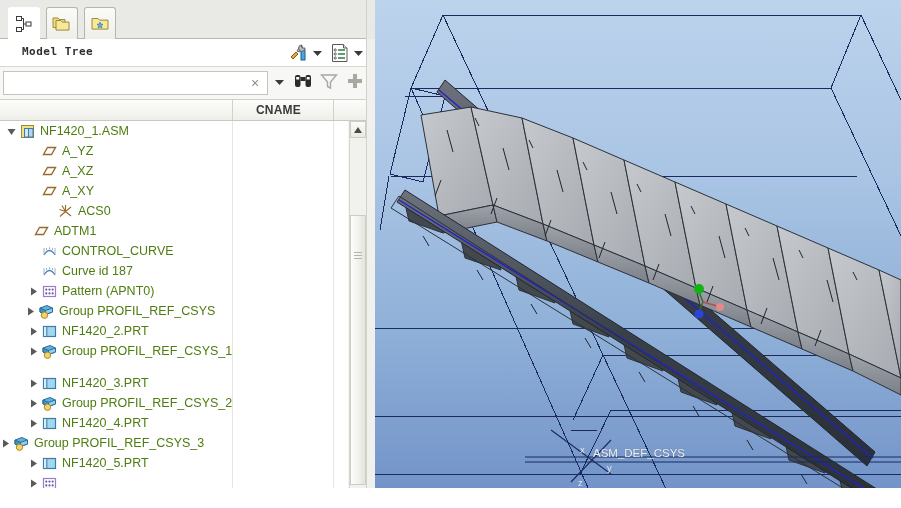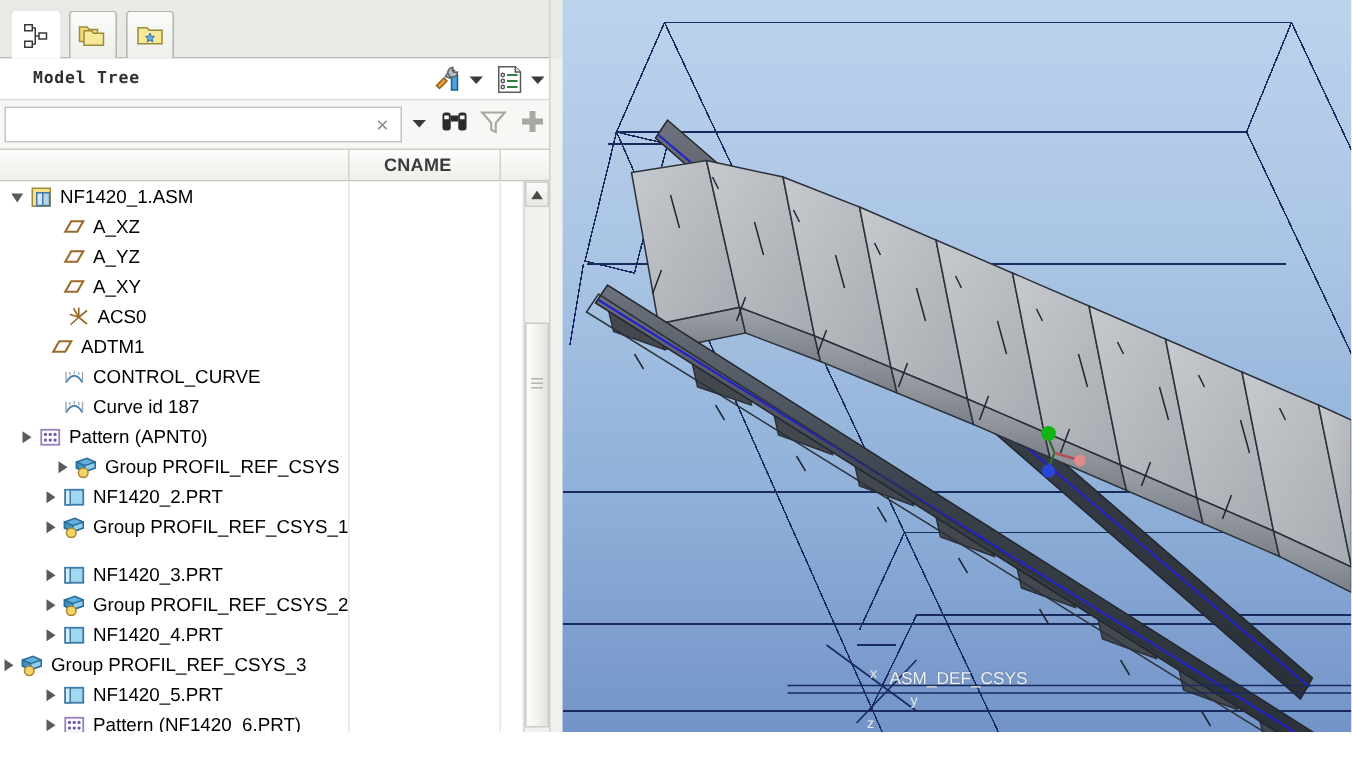--- a/index.html
+++ b/index.html
@@ -118,21 +118,21 @@
   .twisty{
     width:11px;height:11px;margin-right:2px;flex:0 0 auto;
     display:flex;align-items:center;justify-content:center;
   }
   .twisty.none{visibility:hidden;}
   .row-icon{
     width:16px;height:16px;margin-right:5px;flex:0 0 auto;
     display:flex;align-items:center;justify-content:center;
   }
   .row-label{
-    font-size:12.5px;color:#000000;
+    font-size:12.5px;color:#4d7c0f;
     font-family:"Liberation Sans", sans-serif;
   }
 
   
   #tree-col-line{
     position:absolute;left:232px;top:121px;width:1px;height:387px;
     background:#e6e6e0;
   }
   #tree-col-line2{
     position:absolute;left:333px;top:121px;width:1px;height:387px;
@@ -310,41 +310,41 @@
           </span>
           <span class="row-label">NF1420_1.ASM</span>
         </div>
         <div class="tree-row" style="padding-left: 28px;">
           <span class="twisty none"></span>
           <span class="row-icon">
             <svg width="15" height="15" viewBox="0 0 15 15">
               <path d="M1.5 10.5 L5.5 3.5 L13.5 3.5 L9.5 10.5 Z" fill="none" stroke="#9a6a2a" stroke-width="1.4"></path>
             </svg>
           </span>
+          <span class="row-label">A_YZ</span>
+        </div>
+        <div class="tree-row" style="padding-left: 28px;">
+          <span class="twisty none"></span>
+          <span class="row-icon">
+            <svg width="15" height="15" viewBox="0 0 15 15">
+              <path d="M1.5 10.5 L5.5 3.5 L13.5 3.5 L9.5 10.5 Z" fill="none" stroke="#9a6a2a" stroke-width="1.4"></path>
+            </svg>
+          </span>
           <span class="row-label">A_XZ</span>
-        </div>
-        <div class="tree-row" style="padding-left: 28px;">
-          <span class="twisty none"></span>
-          <span class="row-icon">
-            <svg width="15" height="15" viewBox="0 0 15 15">
-              <path d="M1.5 10.5 L5.5 3.5 L13.5 3.5 L9.5 10.5 Z" fill="none" stroke="#9a6a2a" stroke-width="1.4"></path>
-            </svg>
-          </span>
-          <span class="row-label">A_YZ</span>
         </div>
         <div class="tree-row" style="padding-left: 28px; text-align: right;">
           <span class="twisty none"></span>
           <span class="row-icon">
             <svg width="15" height="15" viewBox="0 0 15 15">
               <path d="M1.5 10.5 L5.5 3.5 L13.5 3.5 L9.5 10.5 Z" fill="none" stroke="#9a6a2a" stroke-width="1.4"></path>
             </svg>
           </span>
           <span class="row-label">A_XY</span>
         </div>
-        <div class="tree-row" style="padding-left: 31px;">
+        <div class="tree-row" style="padding-left: 44px;">
           <span class="twisty none"></span>
           <span class="row-icon">
             <svg width="15" height="15" viewBox="0 0 15 15">
               <path d="M7.5 7.5 L13 3 M7.5 7.5 L2 12.5 M7.5 7.5 L7.5 1 M7.5 7.5 L13 12" fill="none" stroke="#9a6a2a" stroke-width="1.1"></path>
               <path d="M7.5 7.5 L1.5 5.5 M7.5 7.5 L4 1.5" fill="none" stroke="#9a6a2a" stroke-width="1.1"></path>
             </svg>
           </span>
           <span class="row-label">ACS0</span>
         </div>
         <div class="tree-row" style="padding-left: 20px;">
@@ -371,40 +371,40 @@
           <span class="twisty none"></span>
           <span class="row-icon">
             <svg width="15" height="15" viewBox="0 0 15 15">
               <path d="M2 11 Q7.5 2 13 11" fill="none" stroke="#4a86b8" stroke-width="1.3"></path>
               <path d="M2 4 L2 11 M13 4 L13 11" fill="none" stroke="#9aa8b2" stroke-width="0.9"></path>
               <path d="M4.5 4 L4.5 6 M7.5 3.2 L7.5 5.2 M10.5 4 L10.5 6" fill="none" stroke="#9aa8b2" stroke-width="0.9"></path>
             </svg>
           </span>
           <span class="row-label">Curve id 187</span>
         </div>
-        <div class="tree-row" style="padding-left: 12px; align-items: center;">
+        <div class="tree-row" style="padding-left: 28px; align-items: center;">
           <span class="twisty">
             <svg width="9" height="9" viewBox="0 0 9 9">
               <path d="M2 0.5 L8 4.5 L2 8.5 Z" fill="#5a5a5a"></path>
             </svg>
           </span>
           <span class="row-icon">
             <svg width="15" height="15" viewBox="0 0 15 15">
               <rect x="1.5" y="2.5" width="12" height="10" fill="#ffffff" stroke="#9b7fc4" stroke-width="1.2"></rect>
               <circle cx="4.3" cy="5.6" r="1.1" fill="#6f5aa0"></circle>
               <circle cx="4.3" cy="9.4" r="1.1" fill="#6f5aa0"></circle>
               <circle cx="7.5" cy="5.6" r="1.1" fill="#6f5aa0"></circle>
               <circle cx="7.5" cy="9.4" r="1.1" fill="#6f5aa0"></circle>
               <circle cx="10.7" cy="5.6" r="1.1" fill="#6f5aa0"></circle>
               <circle cx="10.7" cy="9.4" r="1.1" fill="#6f5aa0"></circle>
             </svg>
           </span>
           <span class="row-label">Pattern (APNT0)</span>
         </div>
-        <div class="tree-row" style="padding-left: 36px;">
+        <div class="tree-row" style="padding-left: 25px;">
           <span class="twisty">
             <svg width="9" height="9" viewBox="0 0 9 9">
               <path d="M2 0.5 L8 4.5 L2 8.5 Z" fill="#5a5a5a"></path>
             </svg>
           </span>
           <span class="row-icon">
             <svg width="16" height="15" viewBox="0 0 16 15">
               <path d="M2 4 L9 1.5 L14.5 4 L14.5 8 L7.5 10.5 L2 8 Z" fill="#63b0dd" stroke="#2b6c96" stroke-width="1"></path>
               <path d="M2 4 L7.5 6.4 L7.5 10.5 L2 8 Z" fill="#3f93c6" stroke="#2b6c96" stroke-width="1"></path>
               <path d="M7.5 6.4 L14.5 4 L14.5 8 L7.5 10.5 Z" fill="#8fd0ef" stroke="#2b6c96" stroke-width="1"></path>
@@ -527,21 +527,20 @@
             <svg width="15" height="15" viewBox="0 0 15 15">
               <rect x="1.5" y="2.5" width="12" height="10" fill="#ffffff" stroke="#9b7fc4" stroke-width="1.2"></rect>
               <circle cx="4.3" cy="5.6" r="1.1" fill="#6f5aa0"></circle>
               <circle cx="4.3" cy="9.4" r="1.1" fill="#6f5aa0"></circle>
               <circle cx="7.5" cy="5.6" r="1.1" fill="#6f5aa0"></circle>
               <circle cx="7.5" cy="9.4" r="1.1" fill="#6f5aa0"></circle>
               <circle cx="10.7" cy="5.6" r="1.1" fill="#6f5aa0"></circle>
               <circle cx="10.7" cy="9.4" r="1.1" fill="#6f5aa0"></circle>
             </svg>
           </span>
-          <span class="row-label">Pattern (NF1420_6.PRT)</span>
         </div>
         <div class="tree-row" style="padding-left: 28px;">
           <span class="twisty none"></span>
           <span class="row-icon">
             <svg width="15" height="15" viewBox="0 0 15 15">
               <path d="M3 2 L3 12 L11 7 Z" fill="#c83c2a" stroke="#8e2418" stroke-width="1"></path>
             </svg>
           </span>
           <span class="row-label">Insert Here</span>
         </div>

